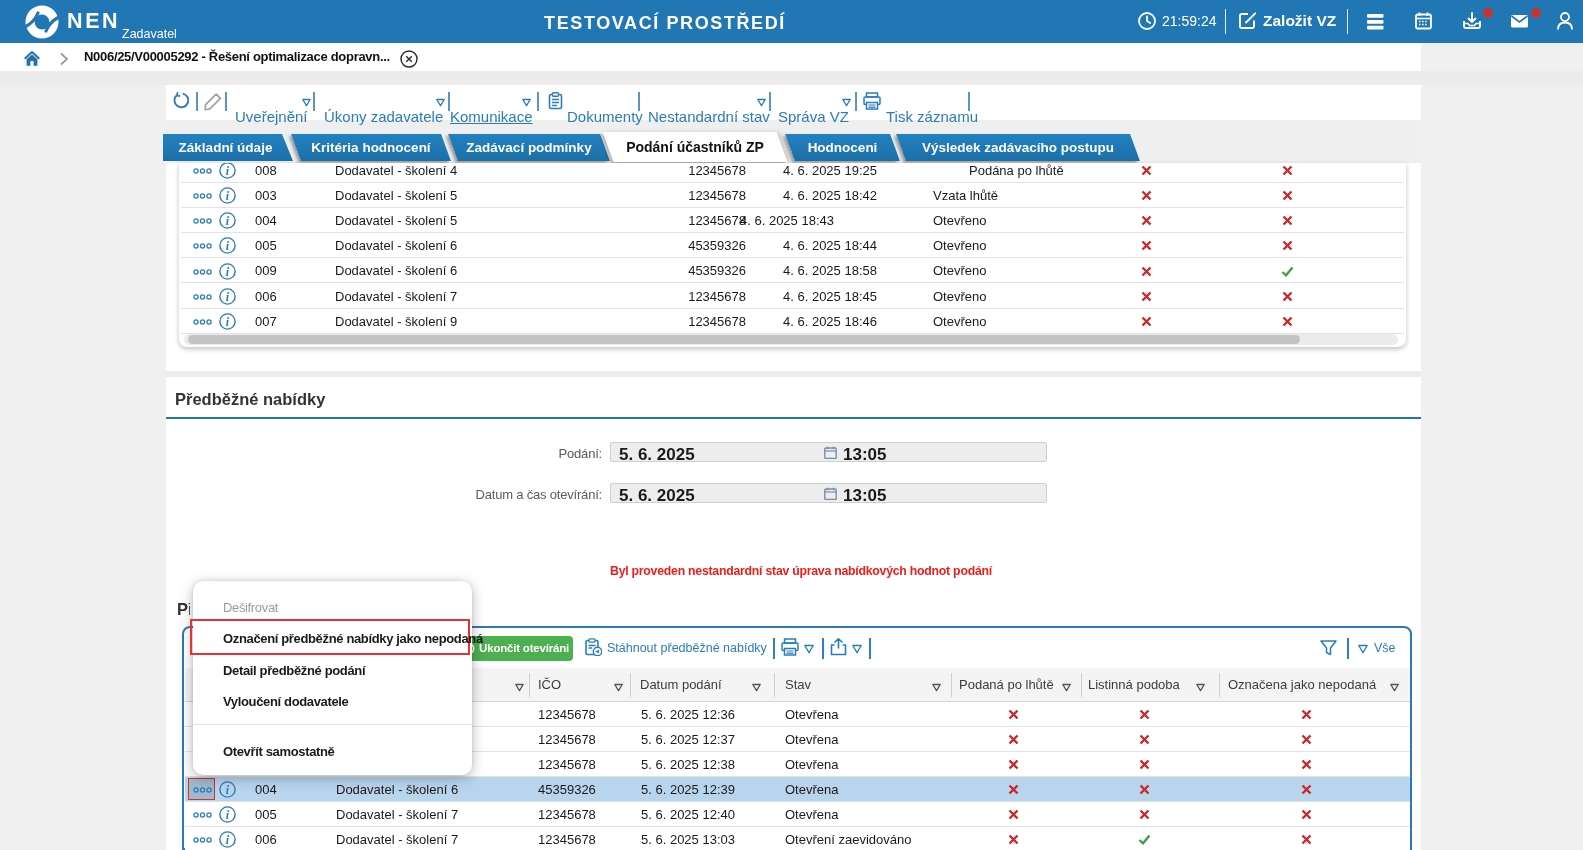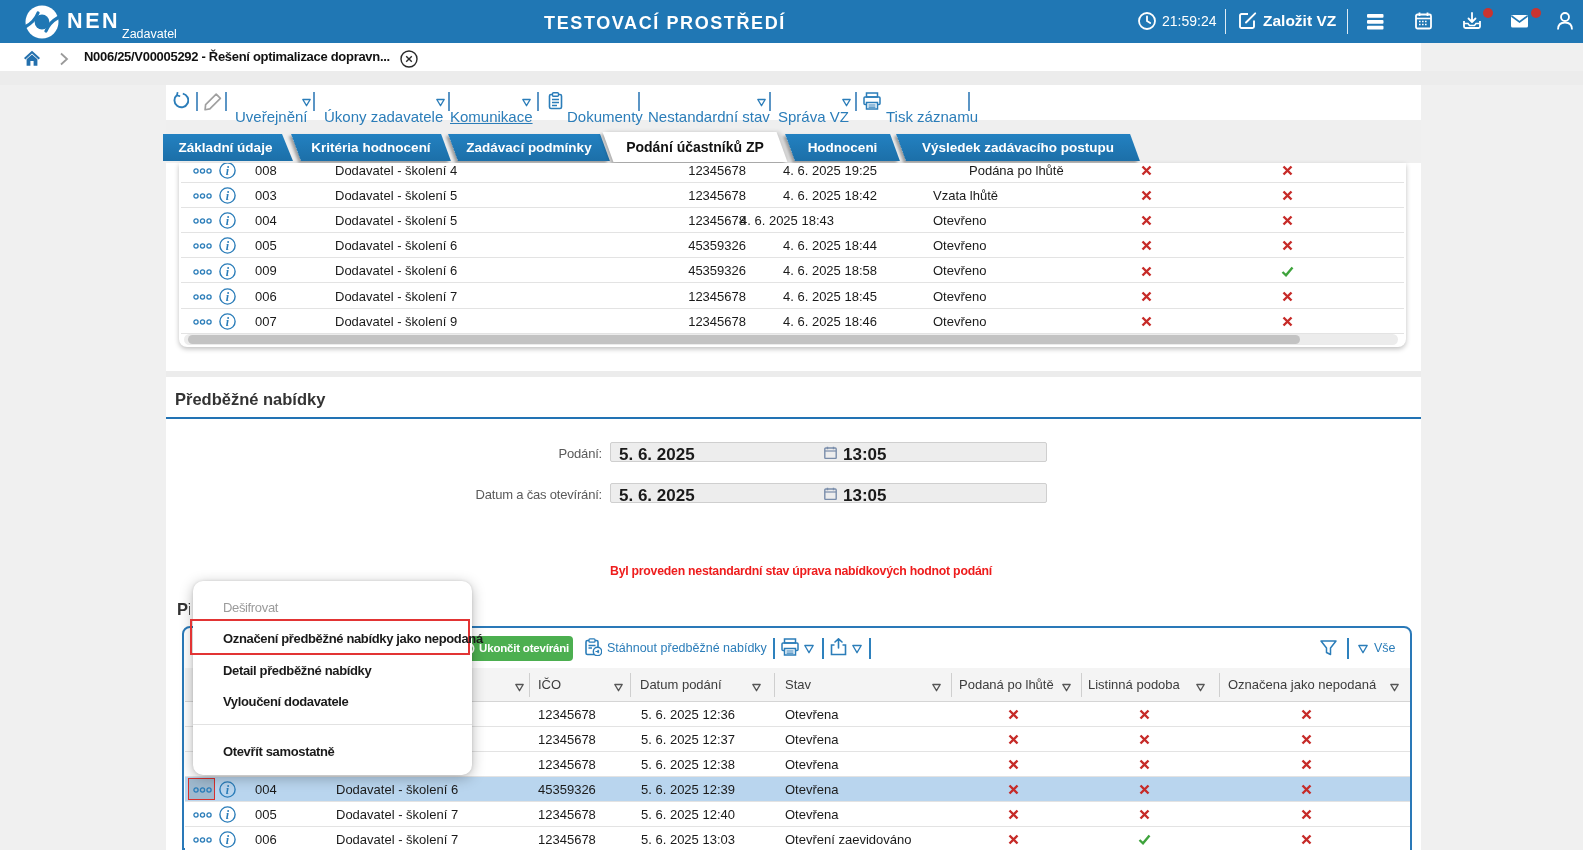--- a/index.html
+++ b/index.html
@@ -572,17 +572,17 @@
     <svg class="ico" style="left:1138px;top:834px;" width="13" height="11" viewBox="0 0 13 11" fill="none">
       <path d="M1.5 6 L5 9.3 L11.5 1.5" stroke="#3ea33c" stroke-width="2.4" fill="none"></path>
     </svg>
     <svg class="ico" style="left:1301px;top:834px;" width="11" height="11" viewBox="0 0 11 11" fill="none">
       <path d="M1.5 1.5 L9.5 9.5 M9.5 1.5 L1.5 9.5" stroke="#c62b28" stroke-width="2.4"></path>
     </svg>
     <div class="popup">
       <div class="pitem" style="top:19px; color:#9b9b9b; font-weight:normal;">Dešifrovat</div>
       <div style="position:absolute; left:-3px; top:38px; width:280px; height:36px; border:2px solid #e23434;"></div>
       <div class="pitem" style="top:50px;">Označení předběžné nabídky jako nepodaná</div>
-      <div class="pitem" style="top:82px;">Detail předběžné nabídky</div>
+      <div class="pitem" style="top:82px;">Detail předběžné podání</div>
       <div class="pitem" style="top:113px;">Vyloučení dodavatele</div>
       <div style="position:absolute; left:0; top:143px; width:279px; height:1px; background:#e2e2e2;"></div>
       <div class="pitem" style="top:163px;">Otevřít samostatně</div>
     </div>
   </div>
 </body></html>

